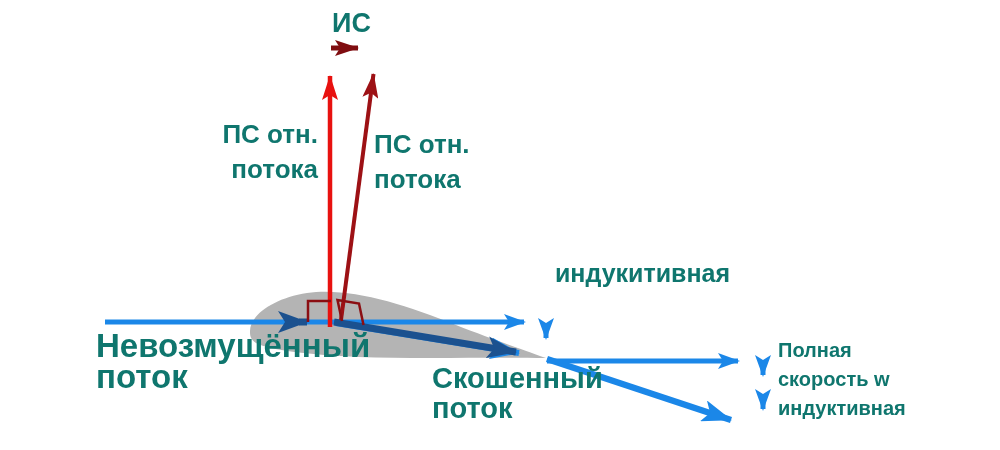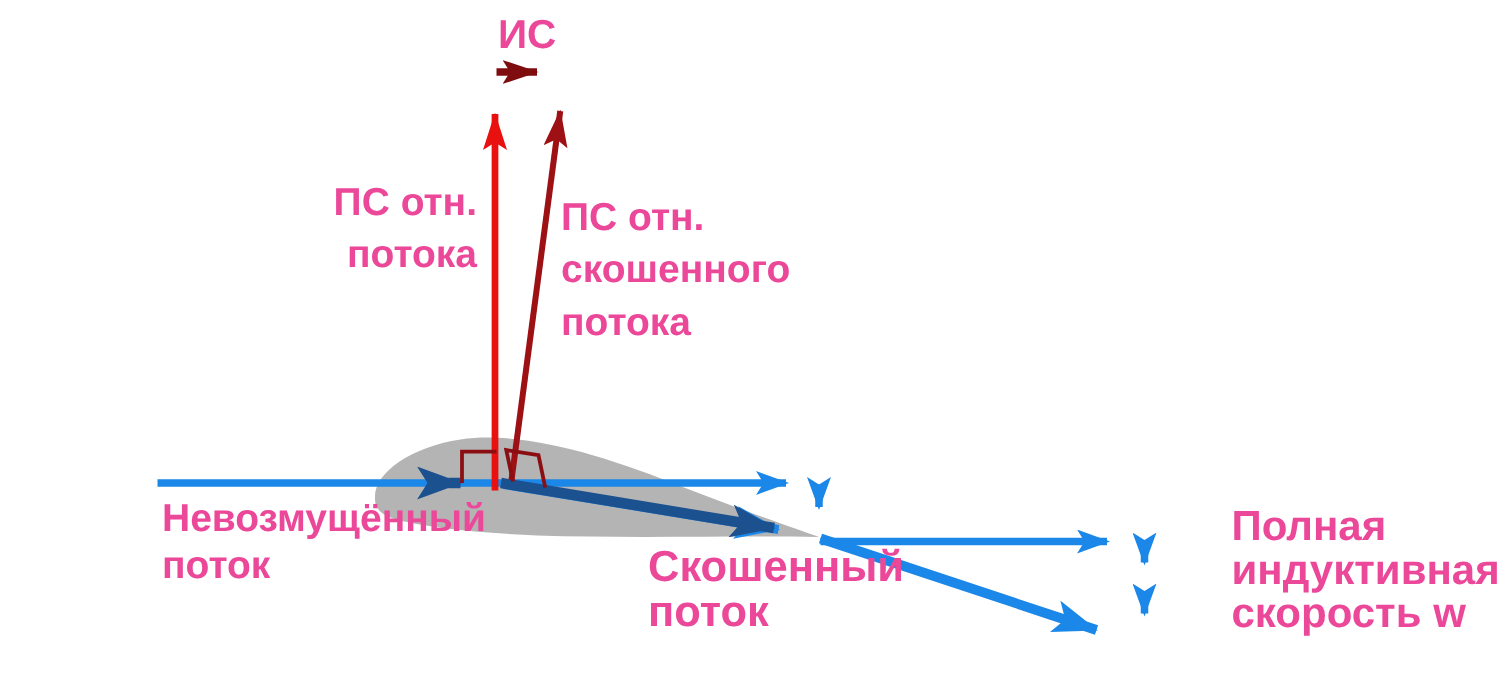--- a/index.html
+++ b/index.html
@@ -7,21 +7,21 @@
     position:relative;
     width:1000px;height:450px;
     background:#ffffff;
     overflow:hidden;
     font-family:"Liberation Sans", sans-serif;
   }
   #vector-layer{position:absolute;left:0;top:0;}
   .lbl{
     position:absolute;
     font-weight:bold;
-    color:#ec4899;
+    color:#0f766e;
     white-space:nowrap;
   }
   .lbl .line{display:block;}
   .ta-r{text-align:right;}
 </style>
 </head>
 <body>
 
 <div id="canvas">
 
@@ -84,36 +84,36 @@
 
   <div class="lbl" style="left:332px;top:8px;font-size:27px;">ИС</div>
 
   <div class="lbl ta-r" style="left:40px;top:117px;width:278px;font-size:26px;line-height:35px;">
     <span class="line">ПС отн.</span>
     <span class="line">потока</span>
   </div>
 
   <div class="lbl" style="left:374px;top:127px;font-size:26px;line-height:35px;">
     <span class="line">ПС отн.</span>
-    <span class="line">скошенного</span>
     <span class="line">потока</span>
   </div>
 
-  <div class="lbl" style="left:108px;top:330px;font-size:26px;line-height:31px;">
+  <div class="lbl" style="left:96px;top:330px;font-size:33px;line-height:31px;">
     <span class="line">Невозмущённый</span>
     <span class="line">поток</span>
   </div>
 
   <div class="lbl" style="left:432px;top:363px;font-size:29px;line-height:30px;">
     <span class="line">Скошенный</span>
     <span class="line">поток</span>
   </div>
 
   <div class="lbl" style="left:555px;top:258px;font-size:25px;line-height:31px;">
+    <span class="line">индукитивная</span>
   </div>
 
-  <div class="lbl" style="left:821px;top:336px;font-size:28px;line-height:29px;">
+  <div class="lbl" style="left:778px;top:336px;font-size:20px;line-height:29px;">
     <span class="line">Полная</span>
+    <span class="line">скорость w</span>
     <span class="line">индуктивная</span>
-    <span class="line">скорость w</span>
   </div>
 
 </div>
 
 </body></html>

